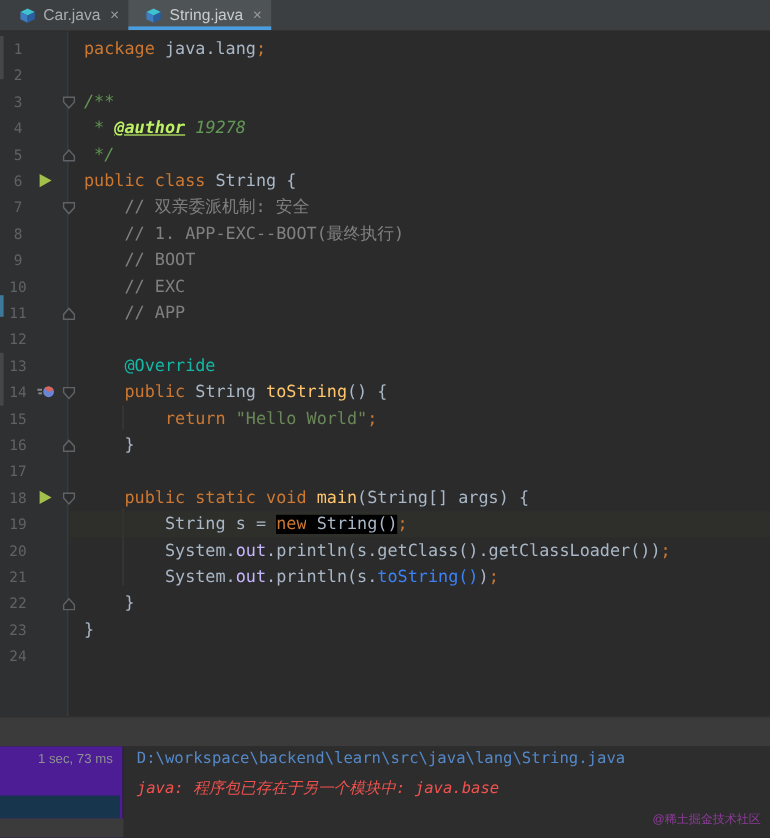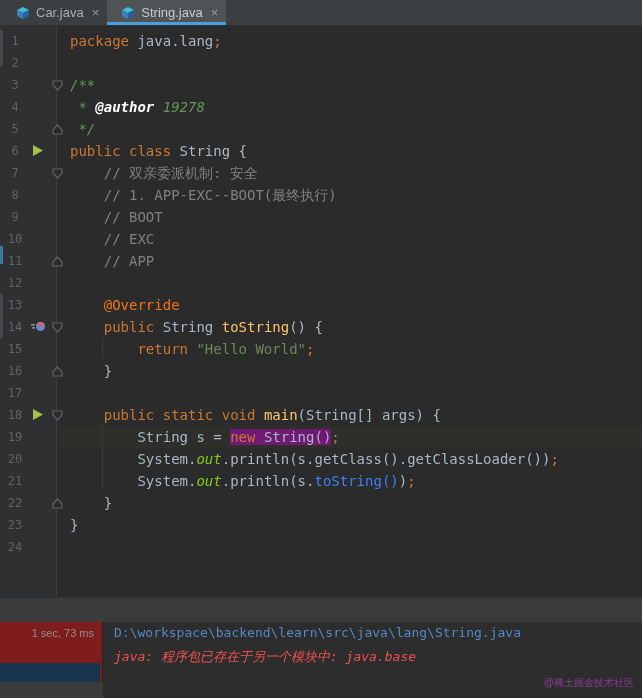--- a/index.html
+++ b/index.html
@@ -28,35 +28,35 @@
   .fold-slot { position:absolute; left:52px; top:6px; width:11px; height:11px; }
   .code { position:absolute; left:70px; top:0; height:22px; line-height:22px; white-space:pre;
           font-family:"DejaVu Sans Mono", monospace; font-size:14px; }
   .indent-guide { position:absolute; width:1px; background:#3A3A3A; left:102px; }
   .stripe { position:absolute; left:0; width:3px; }
 
   .kw   { color:#CC7832; }
   .txt  { color:#A9B7C6; }
   .com  { color:#808080; }
   .doc  { color:#629755; font-style:italic; }
-  .doctag { color:#ffffff; font-style:italic; font-weight:bold; }
-  .ann  { color:#f97316; }
+  .doctag { color:#bef264; font-style:italic; font-weight:bold; text-decoration:underline; }
+  .ann  { color:#14b8a6; }
   .mdecl{ color:#FFC66D; }
   .str  { color:#6A8759; }
-  .field{ color:#84cc16; font-style:italic; }
+  .field{ color:#c4b5fd; }
   .semi { color:#CC7832; }
   .dim  { color:#3b82f6; }
-  .hl   { background:#701a75; }
+  .hl   { background:#000000; }
 
   
   .splitter { position:absolute; top:597px; left:0; width:642px; height:25px; background:#3B3B3B; border-top:1px solid #303030; }
 
   
   .console { position:absolute; top:622px; left:0; width:642px; height:76px; background:#2D2D2D; }
-  .left-col { position:absolute; left:0; top:0; width:103px; height:76px; background:#7f1d1d; border-right:1px solid #242424; }
+  .left-col { position:absolute; left:0; top:0; width:103px; height:76px; background:#4c1d95; border-right:1px solid #242424; }
   .duration { position:absolute; top:5px; right:8px; color:#8F9193; font-size:11px; }
   .sel-bar { position:absolute; top:41px; left:0; width:100px; height:19px; background:#17364D; }
   .left-bottom { position:absolute; top:60px; left:0; width:103px; height:16px; background:#3B3B3B; }
   .console-main { position:absolute; left:104px; top:0; right:0; height:76px; }
   .console-link { position:absolute; left:10px; top:3px; font-family:"DejaVu Sans Mono", monospace; font-size:13px;
                   color:#5488C7; cursor:pointer; }
   .console-error { position:absolute; left:10px; top:26px; font-family:"DejaVu Sans Mono", monospace; font-size:13px; color:#F0524F;font-style:italic; }
   .watermark { position:absolute; right:8px; bottom:8px; color:#d946ef; opacity:.55; font-size:10px; }
 
   svg { display:block; }

